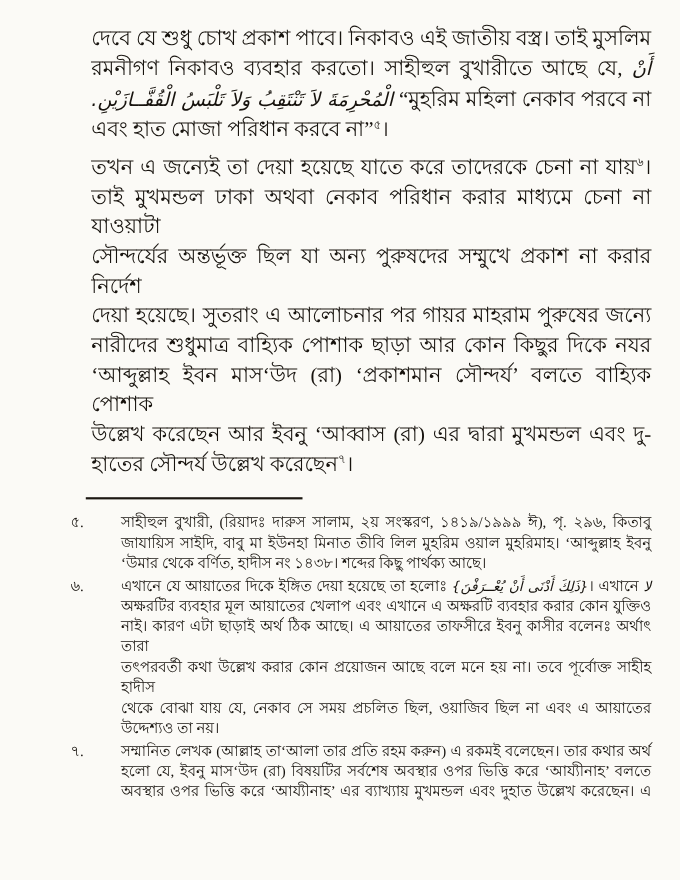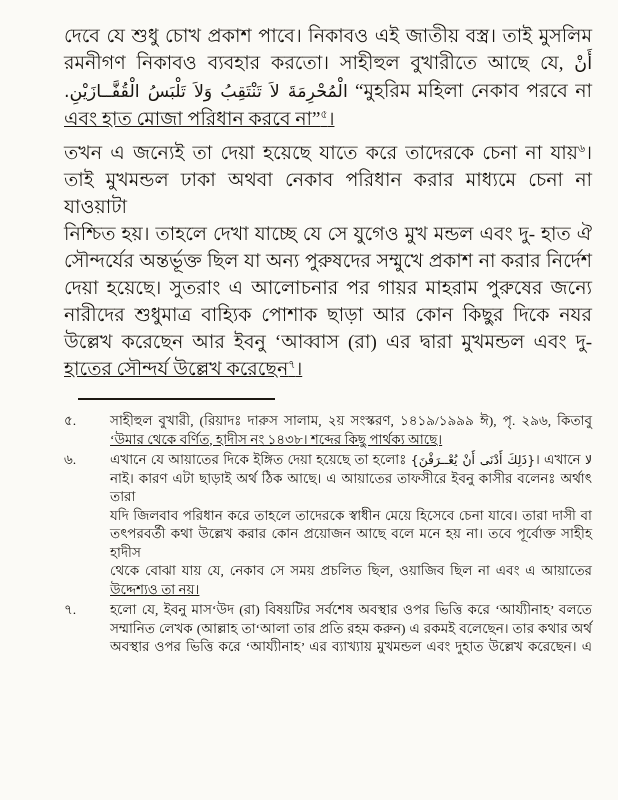--- a/index.html
+++ b/index.html
@@ -14,36 +14,37 @@
     font-family: "Liberation Serif", "DejaVu Serif", serif;
     overflow: hidden;
   }
   .page {
     position: relative;
     width: 618px;
     height: 800px;
   }
   
   .main {
-    padding: 22px 26px 0 64px;
+    padding: 22px 26px 0 83px;
     font-size: 19px;
     line-height: 27px;
   }
   .line { min-height: 27px; }
   .j {
     text-align: justify;
     text-align-last: justify;
   }
-  .last { text-align: left; text-decoration: underline; }
+  .last { text-align: left; }
   .p2 { margin-top: 7px; }
   .ar {
     direction: rtl;
     unicode-bidi: isolate;
     font-family: "DejaVu Sans", "Liberation Sans", sans-serif;
     font-size: 0.92em;
+    font-style: italic;
   }
   .fnref {
     font-size: 11px;
     line-height: 0;
     vertical-align: 7px;
   }
   
   .fnsep {
     border: none;
     border-top: 2px solid #1c1812;
@@ -76,59 +77,60 @@
     <div>
       <div class="line j"><span>দেবে যে শুধু চোখ প্রকাশ পাবে। নিকাবও এই জাতীয় বস্ত্র। তাই মুসলিম</span></div>
       <div class="line j"><span>রমনীগণ নিকাবও ব্যবহার করতো। সাহীহুল বুখারীতে আছে যে,</span> <span class="ar" dir="rtl">أَنْ</span></div>
       <div class="line j"><span class="ar" dir="rtl">الْمُحْرِمَةَ لاَ تَنْتَقِبُ وَلاَ تَلْبَسُ الْقُفَّــازَيْنِ.</span> <span>“মুহরিম মহিলা নেকাব পরবে না</span></div>
       <div class="line last"><span>এবং হাত মোজা পরিধান করবে না”</span><span class="fnref">৫</span><span>।</span></div>
     </div>
 
     <div class="p2">
       <div class="line j"><span>তখন এ জন্যেই তা দেয়া হয়েছে যাতে করে তাদেরকে চেনা না যায়</span><span class="fnref">৬</span><span>।</span></div>
       <div class="line j"><span>তাই মুখমন্ডল ঢাকা অথবা নেকাব পরিধান করার মাধ্যমে চেনা না যাওয়াটা</span></div>
-      <div class="line j"><span>নিশ্চিত হয়। তাহলে দেখা যাচ্ছে যে সে যুগেও মুখ মন্ডল এবং দু- হাত ঐ</span></div>
       <div class="line j"><span>সৌন্দর্যের অন্তর্ভূক্ত ছিল যা অন্য পুরুষদের সম্মুখে প্রকাশ না করার নির্দেশ</span></div>
       <div class="line j"><span>দেয়া হয়েছে। সুতরাং এ আলোচনার পর গায়র মাহরাম পুরুষের জন্যে</span></div>
       <div class="line j"><span>নারীদের শুধুমাত্র বাহ্যিক পোশাক ছাড়া আর কোন কিছুর দিকে নযর</span></div>
+      <div class="line j"><span>‘আব্দুল্লাহ ইবন মাস‘উদ (রা) ‘প্রকাশমান সৌন্দর্য’ বলতে বাহ্যিক পোশাক</span></div>
       <div class="line j"><span>উল্লেখ করেছেন আর ইবনু ‘আব্বাস (রা) এর দ্বারা মুখমন্ডল এবং দু-</span></div>
       <div class="line last"><span>হাতের সৌন্দর্য উল্লেখ করেছেন</span><span class="fnref">৭</span><span>।</span></div>
     </div>
 
   </div>
 
   <hr class="fnsep">
 
   <div class="fns">
 
     <div class="fn">
       <div class="fnnum">৫.</div>
       <div class="fnbody">
         <div class="line j"><span>সাহীহুল বুখারী,  (রিয়াদঃ দারুস সালাম, ২য় সংস্করণ, ১৪১৯/১৯৯৯ ঈ), পৃ. ২৯৬, কিতাবু</span></div>
+        <div class="line j"><span>জাযায়িস সাইদি, বাবু মা ইউনহা মিনাত তীবি লিল মুহরিম ওয়াল মুহরিমাহ। ‘আব্দুল্লাহ ইবনু</span></div>
         <div class="line last"><span>‘উমার থেকে বর্ণিত, হাদীস নং ১৪৩৮। শব্দের কিছু পার্থক্য আছে।</span></div>
       </div>
     </div>
 
     <div class="fn">
       <div class="fnnum">৬.</div>
       <div class="fnbody">
         <div class="line j"><span>এখানে যে আয়াতের দিকে ইঙ্গিত দেয়া হয়েছে তা হলোঃ</span> <span class="ar" dir="rtl">{ذَلِكَ أَدْنَى أَنْ يُعْــرَفْنَ}</span><span>। এখানে</span> <span class="ar" dir="rtl">لا</span></div>
+        <div class="line j"><span>অক্ষরটির ব্যবহার মূল আয়াতের খেলাপ এবং এখানে এ অক্ষরটি ব্যবহার করার কোন যুক্তিও</span></div>
         <div class="line j"><span>নাই। কারণ এটা ছাড়াই অর্থ ঠিক আছে। এ আয়াতের তাফসীরে ইবনু কাসীর বলেনঃ অর্থাৎ তারা</span></div>
-        <div class="line j"><span>যদি জিলবাব পরিধান করে তাহলে তাদেরকে স্বাধীন মেয়ে হিসেবে চেনা যাবে। তারা দাসী বা</span></div>
         <div class="line j"><span>তৎপরবর্তী কথা উল্লেখ করার কোন প্রয়োজন আছে বলে মনে হয় না। তবে পূর্বোক্ত সাহীহ হাদীস</span></div>
         <div class="line j"><span>থেকে বোঝা যায় যে, নেকাব সে সময় প্রচলিত ছিল, ওয়াজিব ছিল না এবং এ আয়াতের</span></div>
         <div class="line last"><span>উদ্দেশ্যও তা নয়।</span></div>
       </div>
     </div>
 
     <div class="fn">
       <div class="fnnum">৭.</div>
       <div class="fnbody">
+        <div class="line j"><span>সম্মানিত লেখক (আল্লাহ তা‘আলা তার প্রতি রহম করুন) এ রকমই বলেছেন। তার কথার অর্থ</span></div>
         <div class="line j"><span>হলো যে, ইবনু মাস‘উদ (রা) বিষয়টির সর্বশেষ অবস্থার ওপর ভিত্তি করে ‘আয্যীনাহ’ বলতে</span></div>
-        <div class="line j"><span>সম্মানিত লেখক (আল্লাহ তা‘আলা তার প্রতি রহম করুন) এ রকমই বলেছেন। তার কথার অর্থ</span></div>
         <div class="line j"><span>অবস্থার ওপর ভিত্তি করে ‘আয্যীনাহ’ এর ব্যাখ্যায় মুখমন্ডল এবং দুহাত উল্লেখ করেছেন। এ</span></div>
 
       </div>
     </div>
 
   </div>
 
 </div>
 
 </body></html>

